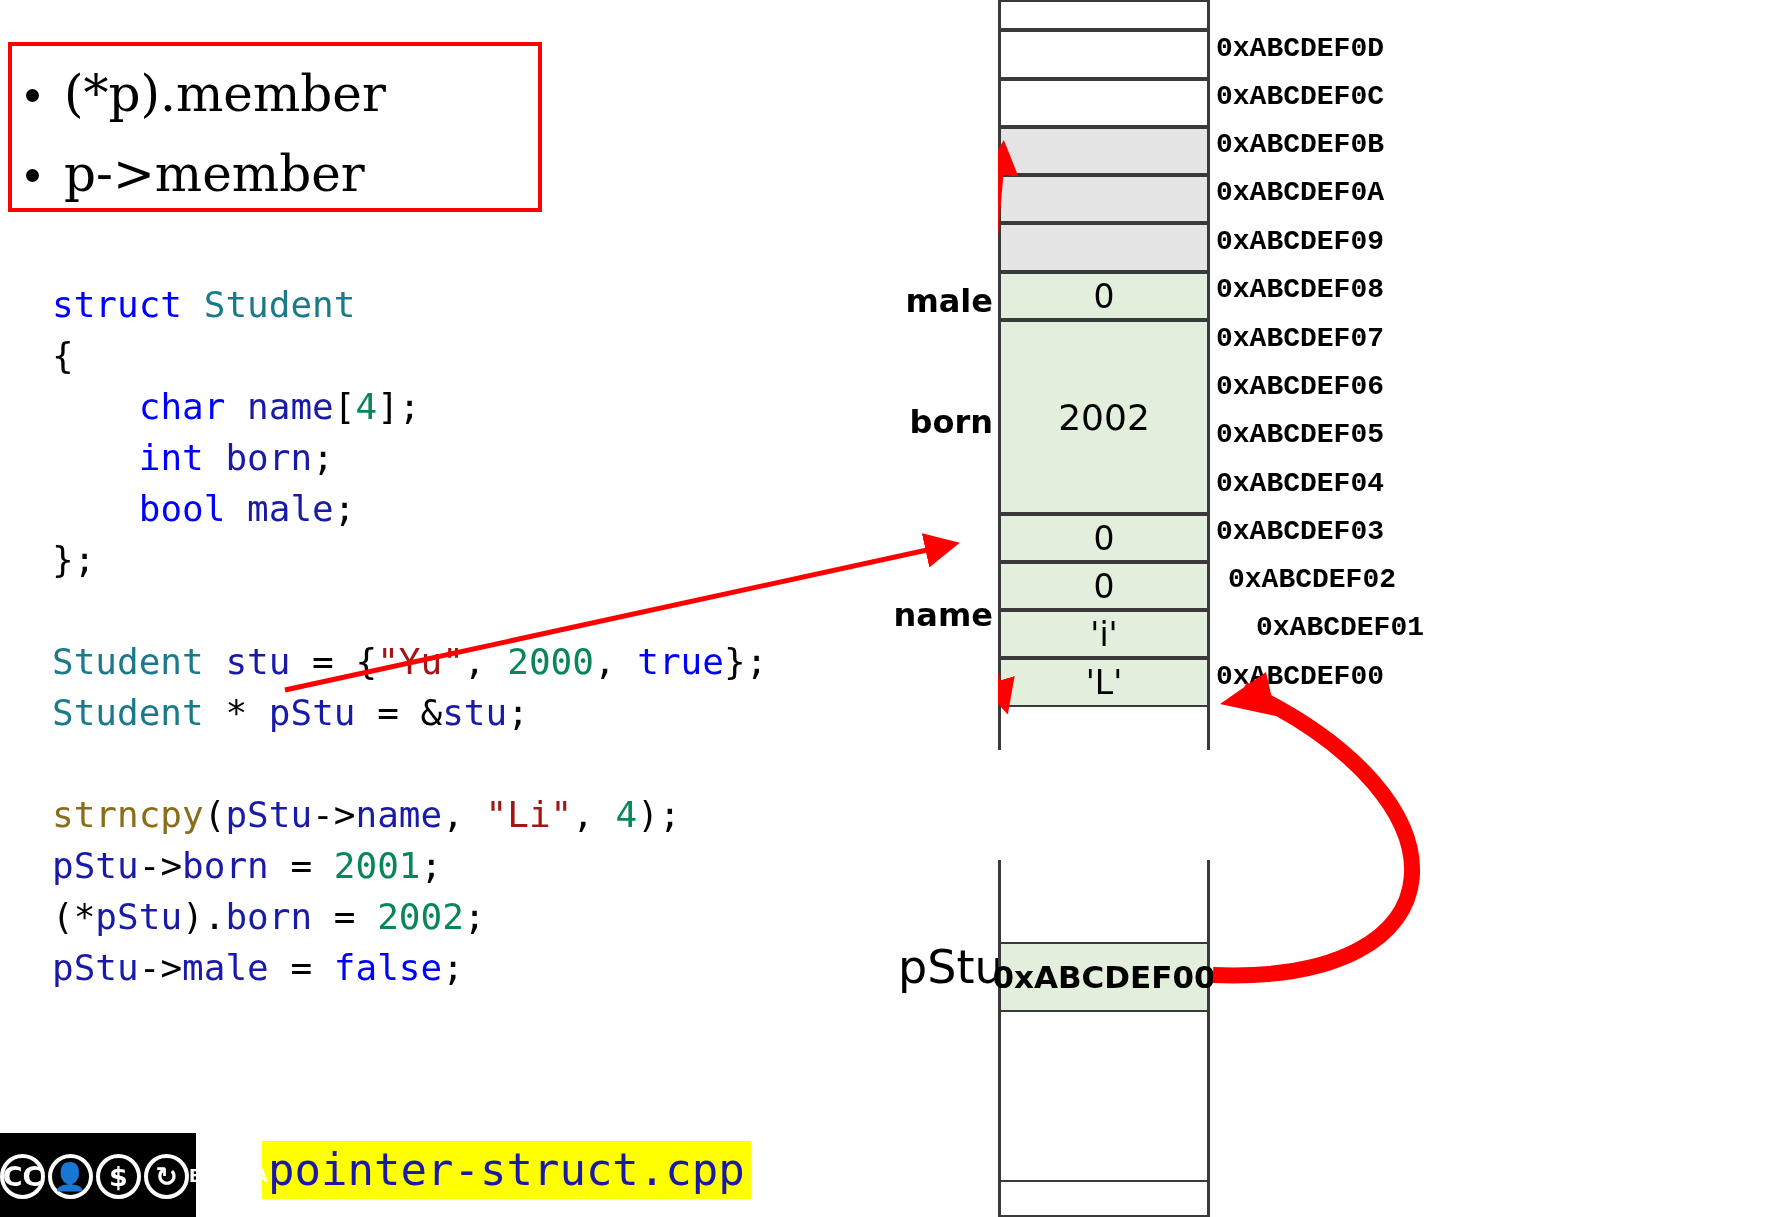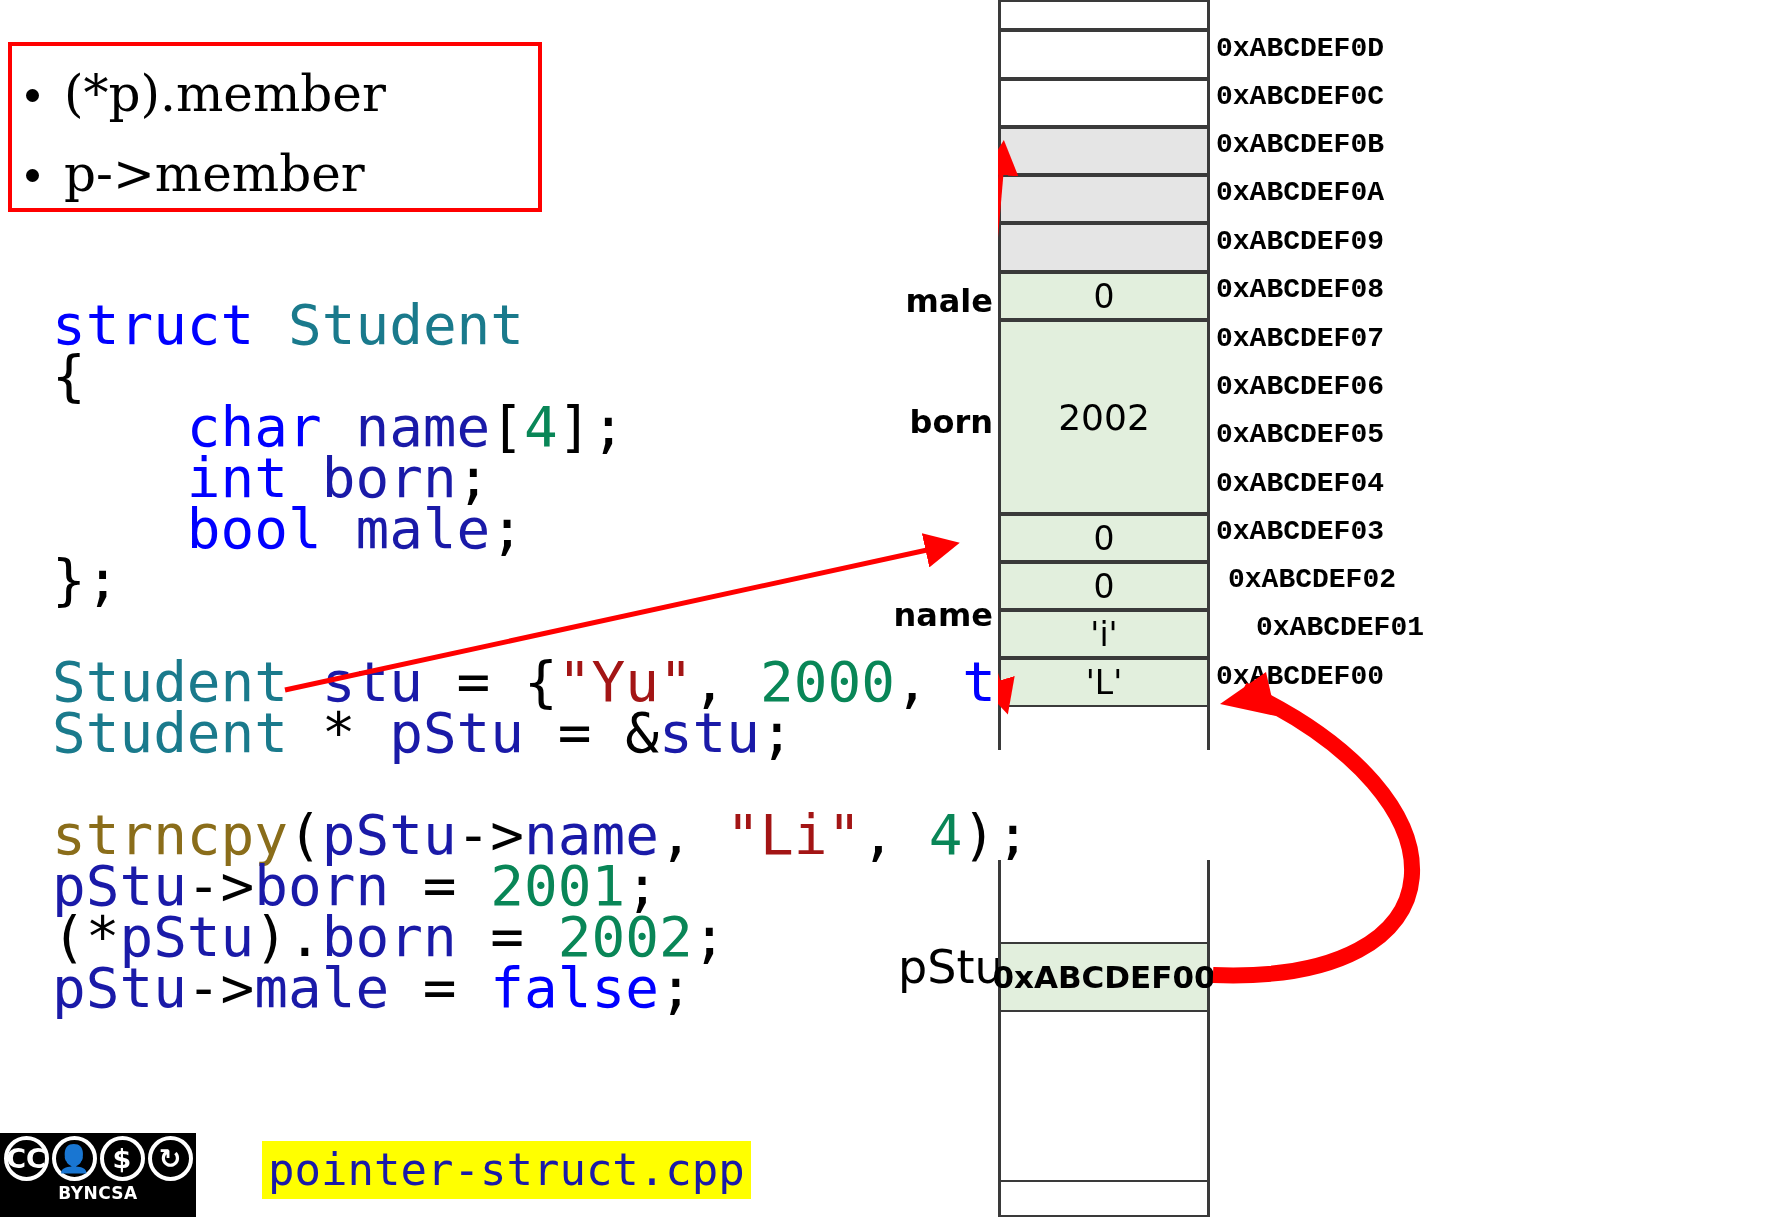--- a/index.html
+++ b/index.html
@@ -51,21 +51,21 @@
     border-radius: 50%;
     background: #000000;
   }
 
   
   #code-block {
     position: absolute;
     left: 52px;
     top: 243px;
     font-family: "DejaVu Sans Mono", monospace;
-    font-size: 56px;
+    font-size: 36px;
     line-height: 51px;
     white-space: pre;
     color: #000000;
   }
   .ln { display: block; height: 51px; }
   .kw   { color: #0000ff; }
   .typ  { color: #1a7a8c; }
   .num  { color: #098657; }
   .str  { color: #a31515; }
   .fn   { color: #8a6d1a; }
@@ -88,21 +88,21 @@
 
   
   #cc-badge {
     position: absolute;
     left: 0px;
     top: 1133px;
     width: 196px;
     height: 84px;
     background: #000000;
     display: flex;
-    flex-direction: column;
+    flex-direction: row;
     align-items: center;
     justify-content: flex-start;
   }
   #cc-icons {
     display: flex;
     gap: 3px;
     margin-top: 3px;
   }
   .cc-circle {
     width: 45px;

